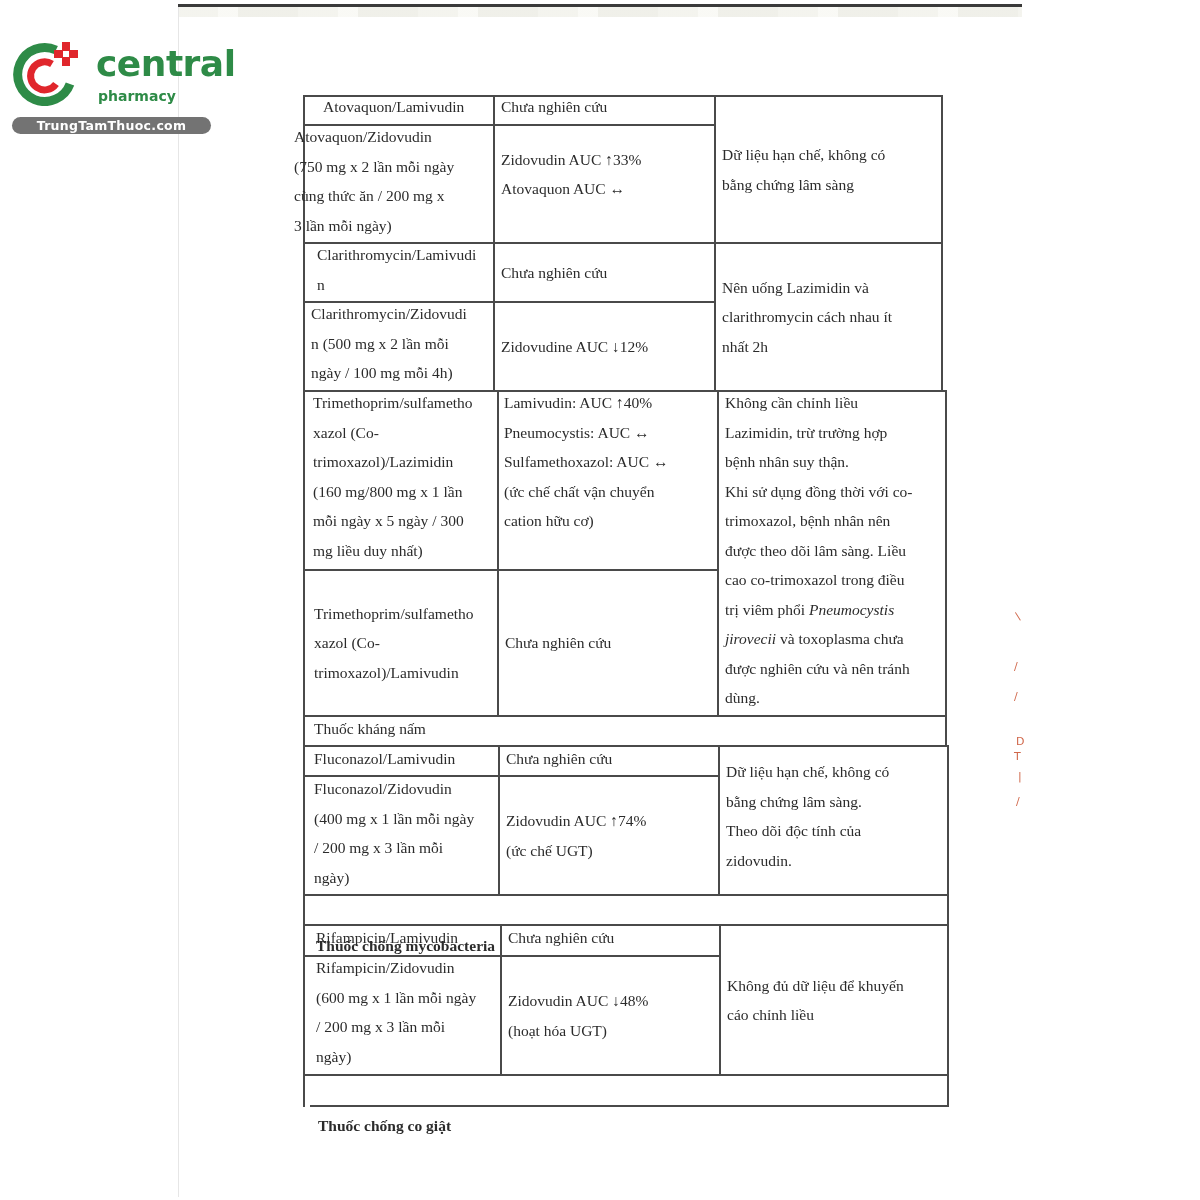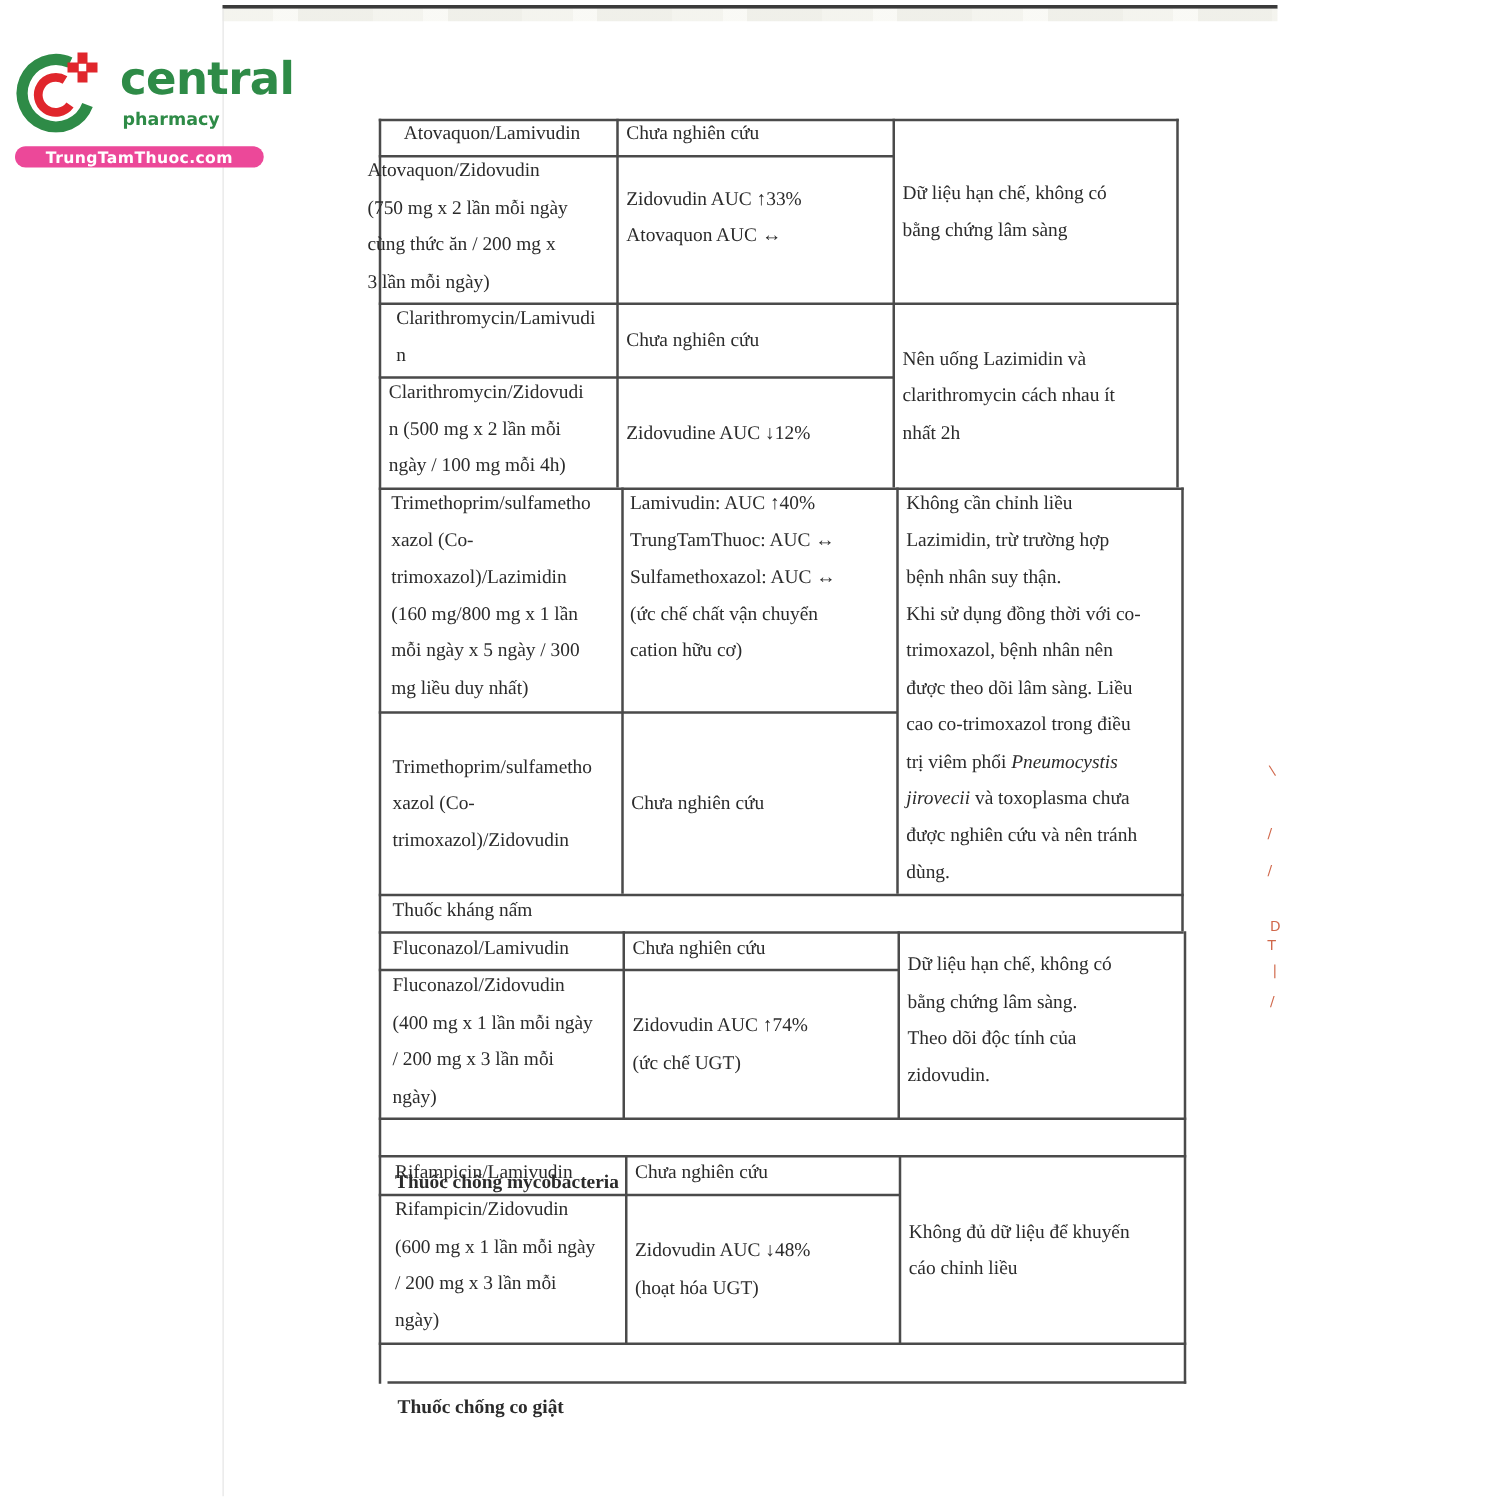--- a/index.html
+++ b/index.html
@@ -30,21 +30,21 @@
     .logo-word {
       position: absolute; left: 86px; top: 6px; font-family: "DejaVu Sans", sans-serif;
       font-size: 36px; font-weight: bold; color: #2e8b47; letter-spacing: -0.5px; line-height: 40px;
     }
     .logo-sub {
       position: absolute; left: 88px; top: 50px; font-family: "DejaVu Sans", sans-serif;
       font-size: 14px; font-weight: bold; color: #2e8b47; line-height: 16px;
     }
     .logo-url {
       position: absolute; left: 2px; top: 79px; width: 199px; height: 17px; border-radius: 9px;
-      background: #ec4899; color: #fff; text-align: center; font-family: "DejaVu Sans", sans-serif;
+      background: #737373; color: #fff; text-align: center; font-family: "DejaVu Sans", sans-serif;
       font-size: 12.5px; font-weight: bold; line-height: 17px; letter-spacing: 0.3px;
     }
     
     .cell {
       position: absolute; box-sizing: border-box; font-size: 15.5px; line-height: 29.5px;
       padding: 0 6px; color: #2b2b2b;
     }
     .hline { position: absolute; height: 1.5px; background: #4a4a4a; }
     .vline { position: absolute; width: 1.5px; background: #4a4a4a; }
     .vcenter { display: flex; flex-direction: column; justify-content: center; }
@@ -161,30 +161,30 @@
 <div class="cell" style="left:307px; top:388px; width:190px;">
   <span class="line">Trimethoprim/sulfametho</span>
   <span class="line">xazol (Co-</span>
   <span class="line">trimoxazol)/Lazimidin</span>
   <span class="line">(160 mg/800 mg x 1 lần</span>
   <span class="line">mỗi ngày x 5 ngày / 300</span>
   <span class="line">mg liều duy nhất)</span>
 </div>
 <div class="cell" style="left:498px; top:388px; width:219px;">
   <span class="line">Lamivudin: AUC ↑40%</span>
-  <span class="line">TrungTamThuoc: AUC ↔</span>
+  <span class="line">Pneumocystis: AUC ↔</span>
   <span class="line">Sulfamethoxazol: AUC ↔</span>
   <span class="line">(ức chế chất vận chuyển</span>
   <span class="line">cation hữu cơ)</span>
 </div>
 
 <div class="cell vcenter" style="left:308px; top:571px; width:190px; height:144px;">
   <span class="line">Trimethoprim/sulfametho</span>
   <span class="line">xazol (Co-</span>
-  <span class="line">trimoxazol)/Zidovudin</span>
+  <span class="line">trimoxazol)/Lamivudin</span>
 </div>
 <div class="cell vcenter" style="left:499px; top:571px; width:218px; height:144px;">
   <span class="line">Chưa nghiên cứu</span>
 </div>
 
 <div class="cell" style="left:719px; top:388px; width:226px;">
   <span class="line">Không cần chỉnh liều</span>
   <span class="line">Lazimidin, trừ trường hợp</span>
   <span class="line">bệnh nhân suy thận.</span>
   <span class="line">Khi sử dụng đồng thời với co-</span>

